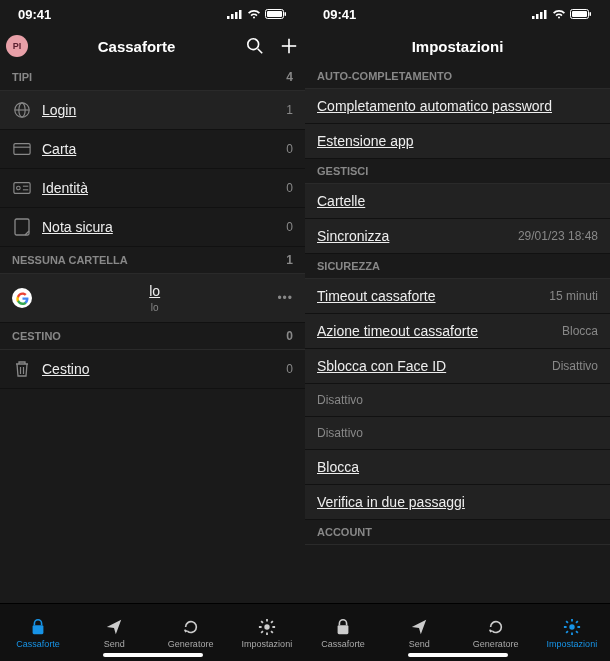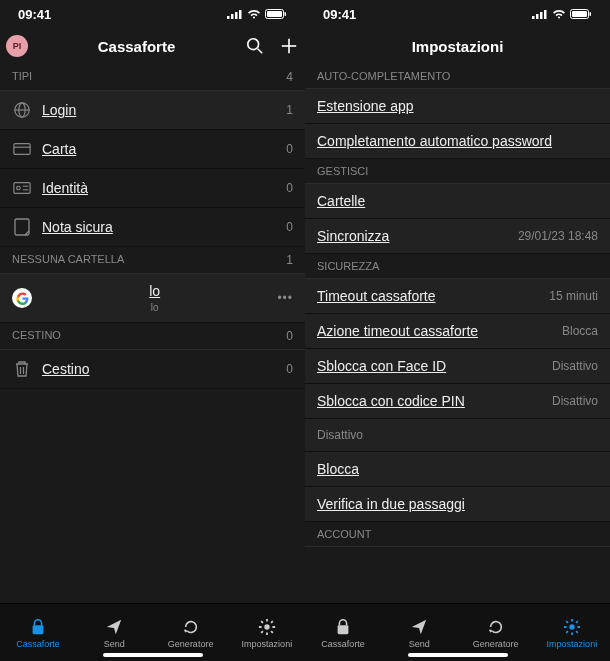--- a/index.html
+++ b/index.html
@@ -49,25 +49,26 @@
   }
   .nav-title {
     flex: 1; text-align: center; font-size: 15px; font-weight: 600; color: #fff;
   }
   .nav-icons { display: flex; gap: 14px; align-items: center; }
   .nav-icon { width: 20px; height: 20px; display: flex; align-items: center; justify-content: center; }
   .nav-spacer { width: 22px; }
 
   .content { flex: 1; overflow: hidden; background: #1a1a1a; }
   .section-header {
-    display: flex; justify-content: space-between; align-items: flex-start;
+    display: flex; justify-content: space-between; align-items: center;
     padding: 6px 12px 6px 12px;
     font-size: 11px; color: #888; text-transform: uppercase;
     background: #1a1a1a;
     border-bottom: 1px solid #2a2a2a;
+    font-weight: bold;
   }
   .section-count { color: #888; font-size: 12px; }
   .row {
     display: flex; align-items: center; gap: 10px;
     padding: 9px 12px;
     background: #222;
     border-bottom: 1px solid #111;
     font-size: 14px;
     color: #eee;
   }
@@ -299,24 +300,24 @@
     <div class="nav-spacer"></div>
     <div class="nav-title">Impostazioni</div>
     <div class="nav-spacer"></div>
   </div>
 
   <div class="content">
     <div class="section-header">
       <span>AUTO-COMPLETAMENTO</span>
     </div>
     <div class="row">
+      <span class="row-label">Completamento automatico password</span>
+    </div>
+    <div class="row">
       <span class="row-label">Estensione app</span>
-    </div>
-    <div class="row">
-      <span class="row-label">Completamento automatico password</span>
     </div>
 
     <div class="section-header">
       <span>GESTISCI</span>
     </div>
     <div class="row">
       <span class="row-label">Cartelle</span>
     </div>
     <div class="row">
       <span class="row-label">Sincronizza</span>
@@ -332,21 +333,20 @@
     </div>
     <div class="row">
       <span class="row-label">Azione timeout cassaforte</span>
       <span class="row-value">Blocca</span>
     </div>
     <div class="row">
       <span class="row-label">Sblocca con Face ID</span>
       <span class="row-value">Disattivo</span>
     </div>
     <div class="row">
-      <span class="row-label">Sblocca con codice PIN</span>
       <span class="row-value">Disattivo</span>
     </div>
     <div class="row">
       <span class="row-value">Disattivo</span>
     </div>
     <div class="row">
       <span class="row-label">Blocca</span>
     </div>
     <div class="row">
       <span class="row-label">Verifica in due passaggi</span>

